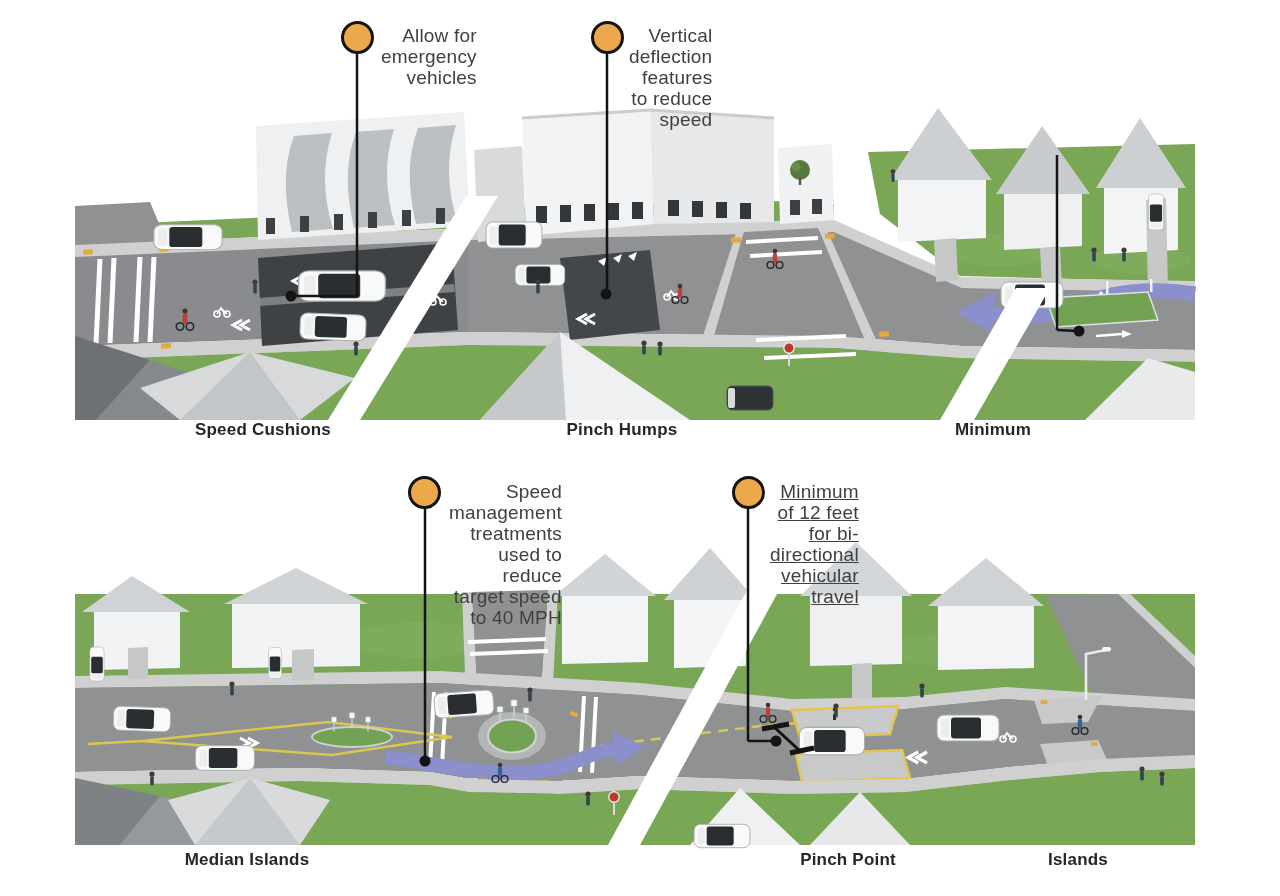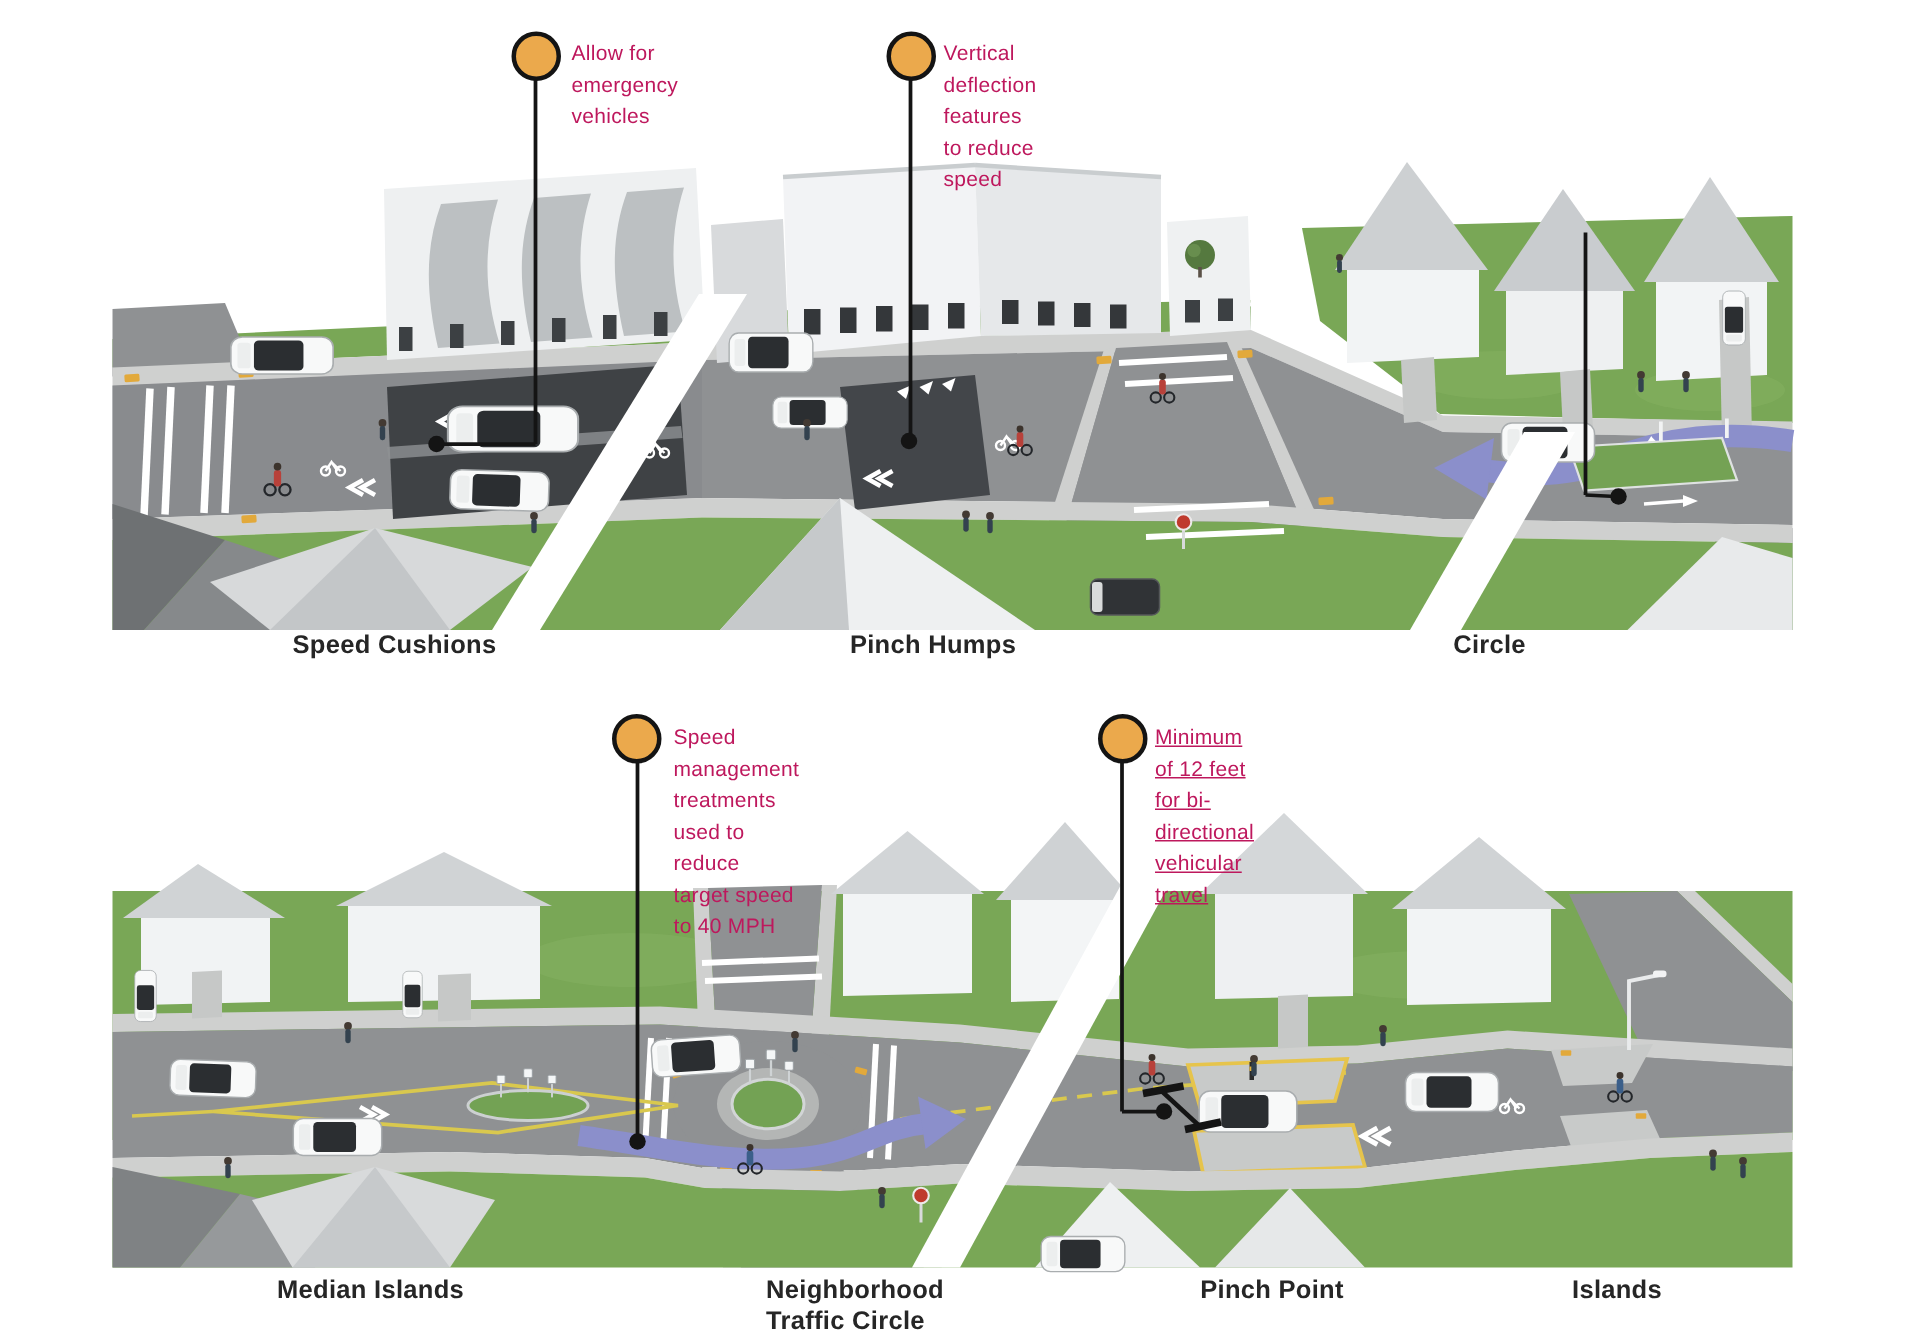--- a/index.html
+++ b/index.html
@@ -2,22 +2,22 @@
 <html><head>
 <meta charset="utf-8">
 <style>
   html,body{margin:0;padding:0;background:#ffffff;}
   .canvas{position:relative;width:1280px;height:896px;background:#ffffff;overflow:hidden;
           font-family:"Liberation Sans", sans-serif;}
   .scene-svg{position:absolute;left:0;top:0;width:1280px;height:896px;}
   .callout{position:absolute;}
   .callout-marker{position:absolute;width:27px;height:27px;border-radius:50%;
       background:#EBA94C;border:3px solid #141414;box-sizing:content-box;}
-  .callout-text{position:absolute;font-size:14px;line-height:21px;color:#be185d;
-      white-space:pre-line;letter-spacing:.2px;}
+  .callout-text{position:absolute;font-size:19px;line-height:21px;color:#404040;
+      white-space:pre-line;letter-spacing:.2px;text-align:right;}
   .scene-label{position:absolute;transform:translateX(-50%);font-weight:bold;
       font-size:17px;line-height:21px;color:#262626;white-space:pre-line;text-align:left;
       letter-spacing:.2px;}
 </style>
 </head>
 <body>
 
 <div class="canvas">
 
 <svg class="scene-svg" viewBox="0 0 1280 896" xmlns="http://www.w3.org/2000/svg">
@@ -412,21 +412,19 @@
 </div>
 <div class="callout">
   <div class="callout-marker" style="left:732px;top:476px;"></div>
   <div class="callout-text" style="left:770px;top:481px;text-decoration:underline;">Minimum of 12 feet
 for bi-directional
 vehicular travel</div>
 </div>
 
 <div class="scene-label" style="left:263px;top:419px;">Speed Cushions</div>
 <div class="scene-label" style="left:622px;top:419px;">Pinch Humps</div>
-<div class="scene-label" style="left:993px;top:419px;">Circle</div>
+<div class="scene-label" style="left:993px;top:419px;">Minimum</div>
 
 <div class="scene-label" style="left:247px;top:849px;">Median Islands</div>
-<div class="scene-label" style="left:570px;top:849px;">Neighborhood
-Traffic Circle</div>
 <div class="scene-label" style="left:848px;top:849px;">Pinch Point</div>
 <div class="scene-label" style="left:1078px;top:849px;">Islands</div>
 
 </div>
 
 </body></html>

